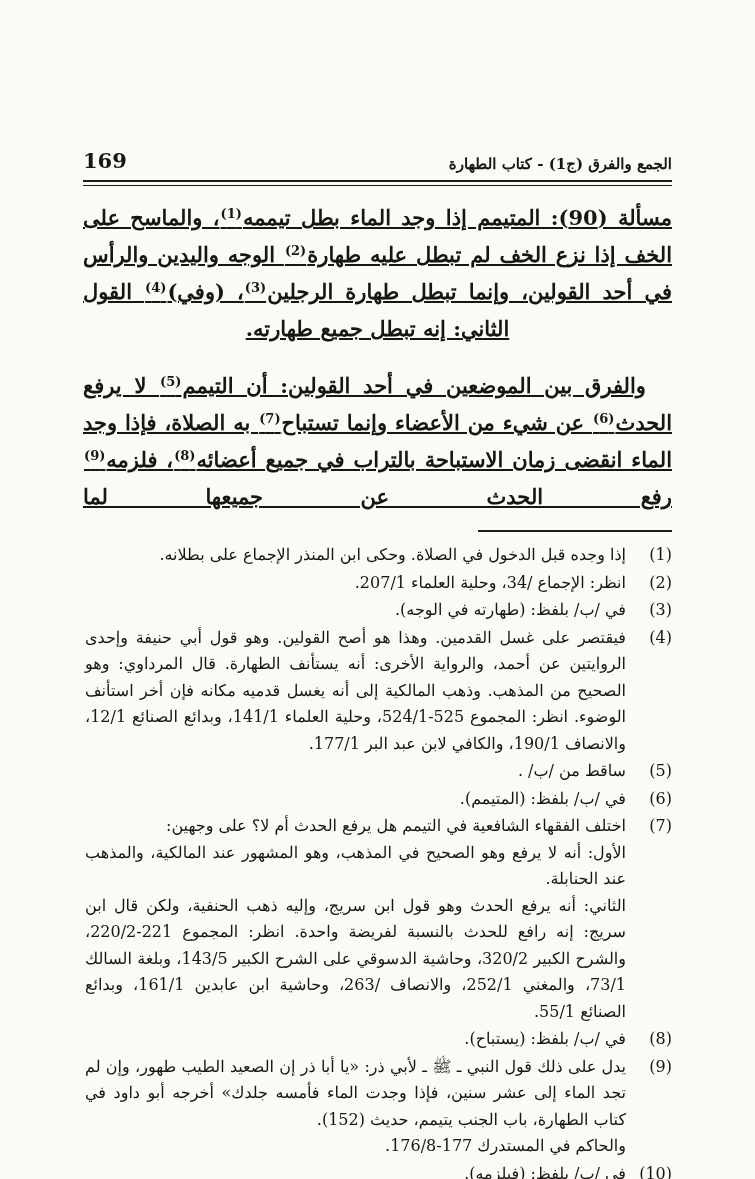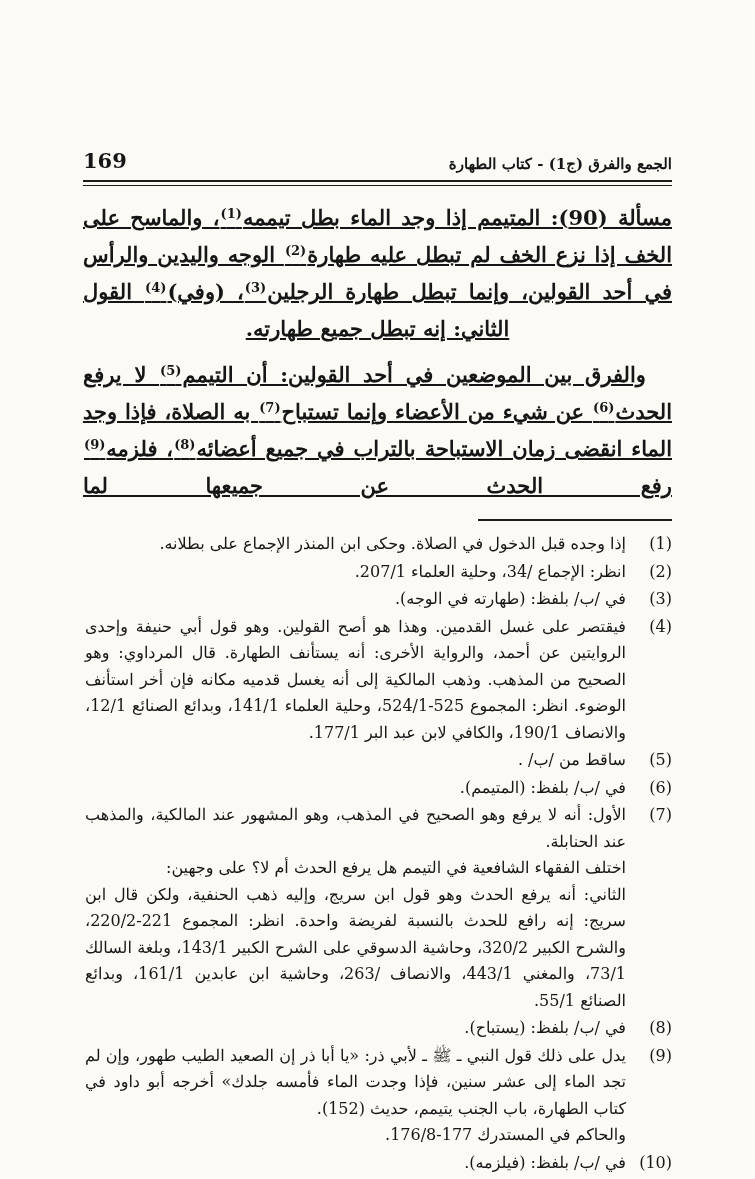--- a/index.html
+++ b/index.html
@@ -45,21 +45,21 @@
     margin-top: 13px;
     font-size: 21px;
     line-height: 37px;
     font-weight: 700;
     text-decoration: underline;
   }
   .main-para {
     margin: 0;
     text-align: justify;
   }
-  .main-para + .main-para { margin-top: 9px; }
+  .main-para + .main-para { margin-top: 20px; }
   .main-para.center-last { text-align-last: center; }
   .main-para.justify-last { text-align-last: justify; }
   .main-para.indent { text-indent: 26px; }
   sup.marker {
     font-size: 13px;
     line-height: 0;
     font-weight: 700;
     vertical-align: 7px;
     padding: 0 1px;
   }
@@ -141,23 +141,23 @@
       </div>
       <div class="fn">
         <span class="fn-num">(6)</span>
         <div class="fn-text">
           <p>في /ب/ بلفظ: (المتيمم).</p>
         </div>
       </div>
       <div class="fn">
         <span class="fn-num">(7)</span>
         <div class="fn-text">
+          <p>اختلف الفقهاء الشافعية في التيمم هل يرفع الحدث أم لا؟ على وجهين:</p>
           <p>الأول: أنه لا يرفع وهو الصحيح في المذهب، وهو المشهور عند المالكية، والمذهب عند الحنابلة.</p>
-          <p>اختلف الفقهاء الشافعية في التيمم هل يرفع الحدث أم لا؟ على وجهين:</p>
-          <p>الثاني: أنه يرفع الحدث وهو قول ابن سريج، وإليه ذهب الحنفية، ولكن قال ابن سريج: إنه رافع للحدث بالنسبة لفريضة واحدة. انظر: المجموع 221-220/2، والشرح الكبير 320/2، وحاشية الدسوقي على الشرح الكبير 143/1، وبلغة السالك 73/1، والمغني 443/1، والانصاف /263، وحاشية ابن عابدين 161/1، وبدائع الصنائع 55/1.</p>
+          <p>الثاني: أنه يرفع الحدث وهو قول ابن سريج، وإليه ذهب الحنفية، ولكن قال ابن سريج: إنه رافع للحدث بالنسبة لفريضة واحدة. انظر: المجموع 221-220/2، والشرح الكبير 320/2، وحاشية الدسوقي على الشرح الكبير 143/5، وبلغة السالك 73/1، والمغني 252/1، والانصاف /263، وحاشية ابن عابدين 161/1، وبدائع الصنائع 55/1.</p>
         </div>
       </div>
       <div class="fn">
         <span class="fn-num">(8)</span>
         <div class="fn-text">
           <p>في /ب/ بلفظ: (يستباح).</p>
         </div>
       </div>
       <div class="fn">
         <span class="fn-num">(9)</span>

